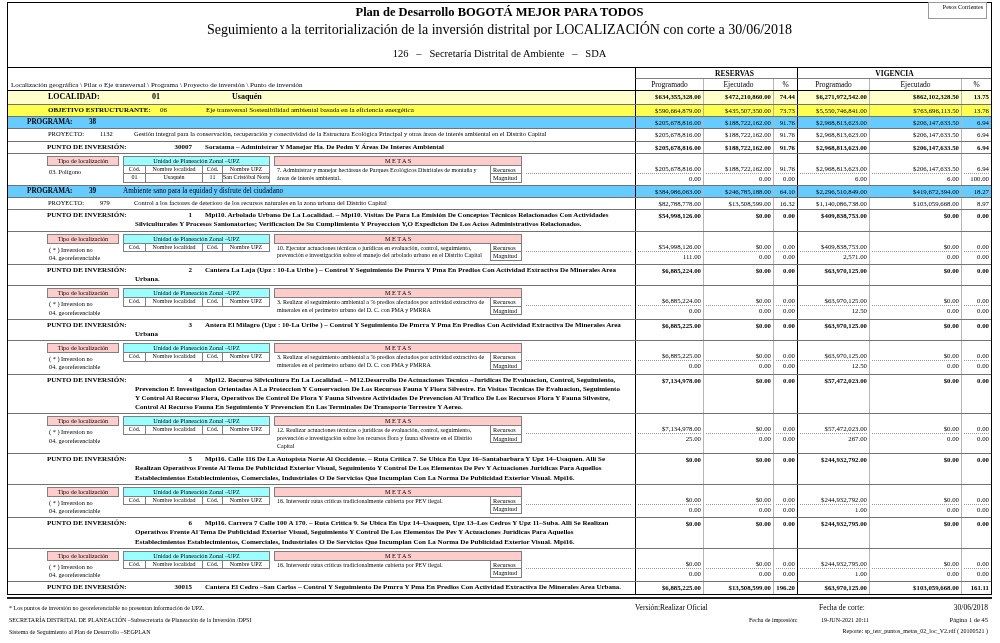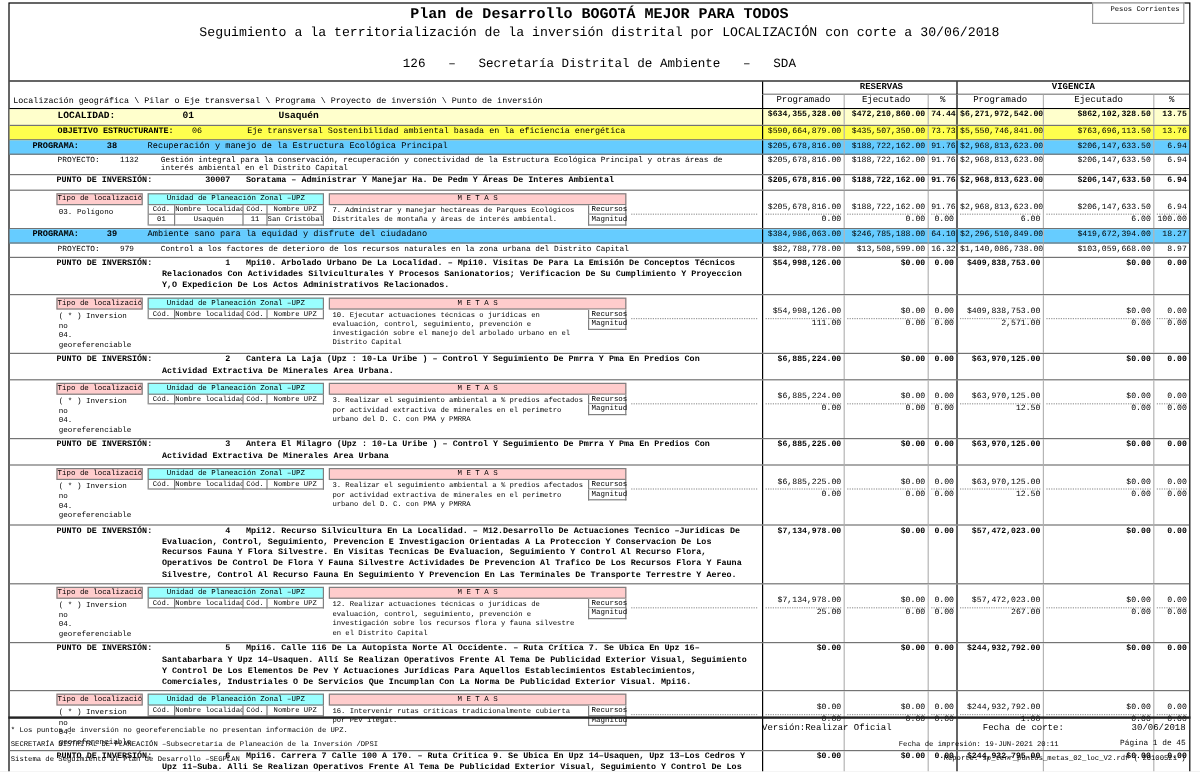--- a/index.html
+++ b/index.html
@@ -1,20 +1,20 @@
 <!DOCTYPE html>
 <html><head>
 <meta charset="utf-8">
 <style>
   html,body{margin:0;padding:0;background:#e8e8e8;}
-  .page{position:relative;width:1000px;height:643px;background:#fff;font-family:Liberation Mono, monospace;color:#000;overflow:hidden;}
+  .page{position:relative;width:1000px;height:643px;background:#fff;font-family:Liberation Serif, serif;color:#000;overflow:hidden;}
   .sheet{position:absolute;left:7px;top:2px;width:985px;border:1px solid #000;background:#fff;box-sizing:border-box;}
   .thdr{position:relative;height:64px;}
   .ttl{position:absolute;top:2px;width:100%;text-align:center;font-weight:bold;font-size:12.5px;}
-  .sub{position:absolute;top:19px;width:100%;text-align:center;font-size:11px;}
+  .sub{position:absolute;top:19px;width:100%;text-align:center;font-size:14px;}
   .entity{position:absolute;top:45px;width:100%;text-align:center;font-size:10.5px;white-space:pre;}
   .pesos{position:absolute;top:-1px;right:4px;font-size:6px;border:1px solid #999;padding:1px 3px 8px 14px;background:#fff;}
   .grid7{display:grid;grid-template-columns:1fr 68px 70px 24px 72px 92px 30px;}
   .thead{grid-template-rows:11px 11px;border-top:1px solid #000;border-bottom:1px solid #000;}
   .th-left{grid-row:1/3;grid-column:1;font-size:7px;display:flex;align-items:flex-end;padding:0 3px 1px 3px;}
   .thg{font-weight:bold;font-size:7.5px;text-align:center;border-left:1px solid #000;border-bottom:1px solid #808080;line-height:11px;}
   .g-res{grid-column:2/5;grid-row:1;padding-left:36px;}
   .g-vig{grid-column:5/8;grid-row:1;}
   .thc{grid-row:2;font-size:7.5px;text-align:center;line-height:11px;border-left:1px solid #b5b5b5;white-space:nowrap;overflow:hidden;}
   .p1{grid-column:2}.p2{grid-column:3}.p3{grid-column:4}.p4{grid-column:5}.p5{grid-column:6}.p6{grid-column:7}
@@ -126,21 +126,20 @@
           <div class="cell num c1">$435,507,350.00</div>
           <div class="cell num c2">73.73</div>
           <div class="cell num c3">$5,550,746,841.00</div>
           <div class="cell num c4">$763,696,113.50</div>
           <div class="cell num c5">13.76</div>
         </div>
         <div class="trow grid7 srow kind-programa" style="background: rgb(102, 204, 255);">
           <div class="cell desc">
             <span class="rlabel">PROGRAMA:</span>
             <span class="rcode">38</span>
-            <span class="rname">Recuperación y manejo de la Estructura Ecológica Principal</span>
           </div>
           <div class="cell num c0">$205,678,816.00</div>
           <div class="cell num c1">$188,722,162.00</div>
           <div class="cell num c2">91.76</div>
           <div class="cell num c3">$2,968,813,623.00</div>
           <div class="cell num c4">$206,147,633.50</div>
           <div class="cell num c5">6.94</div>
         </div>
         <div class="trow grid7 srow kind-proyecto">
           <div class="cell desc">

